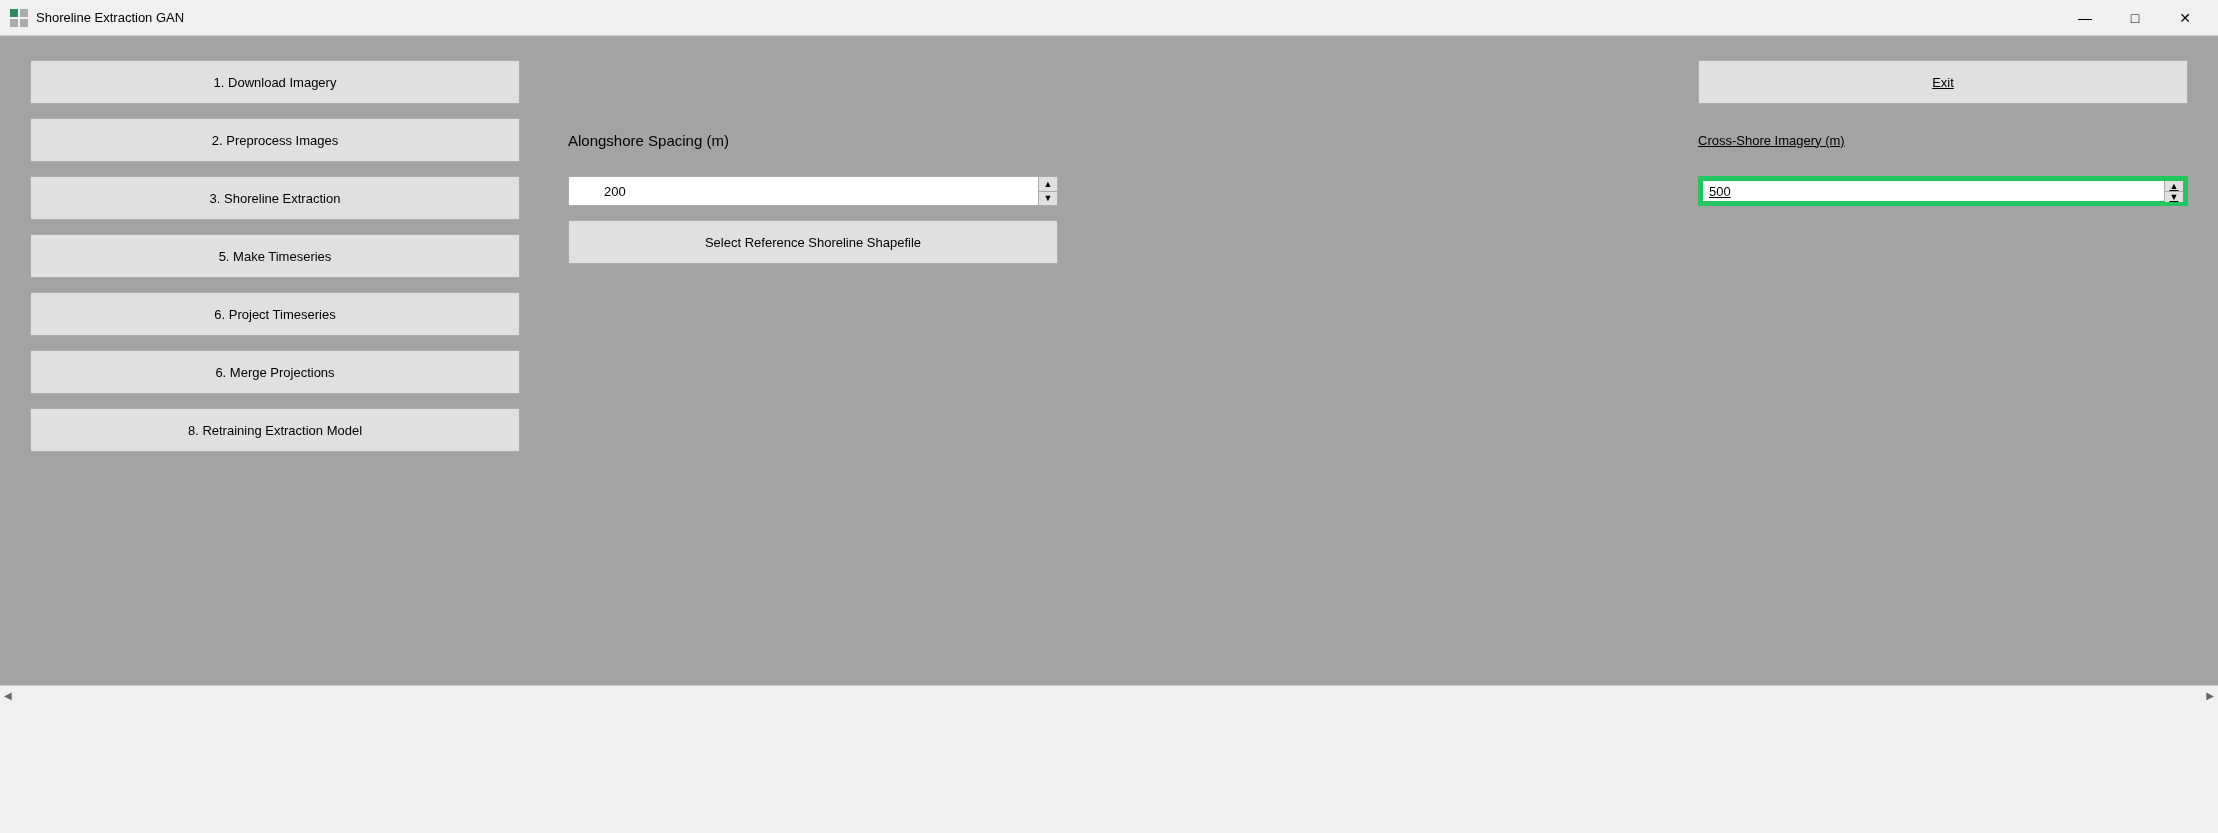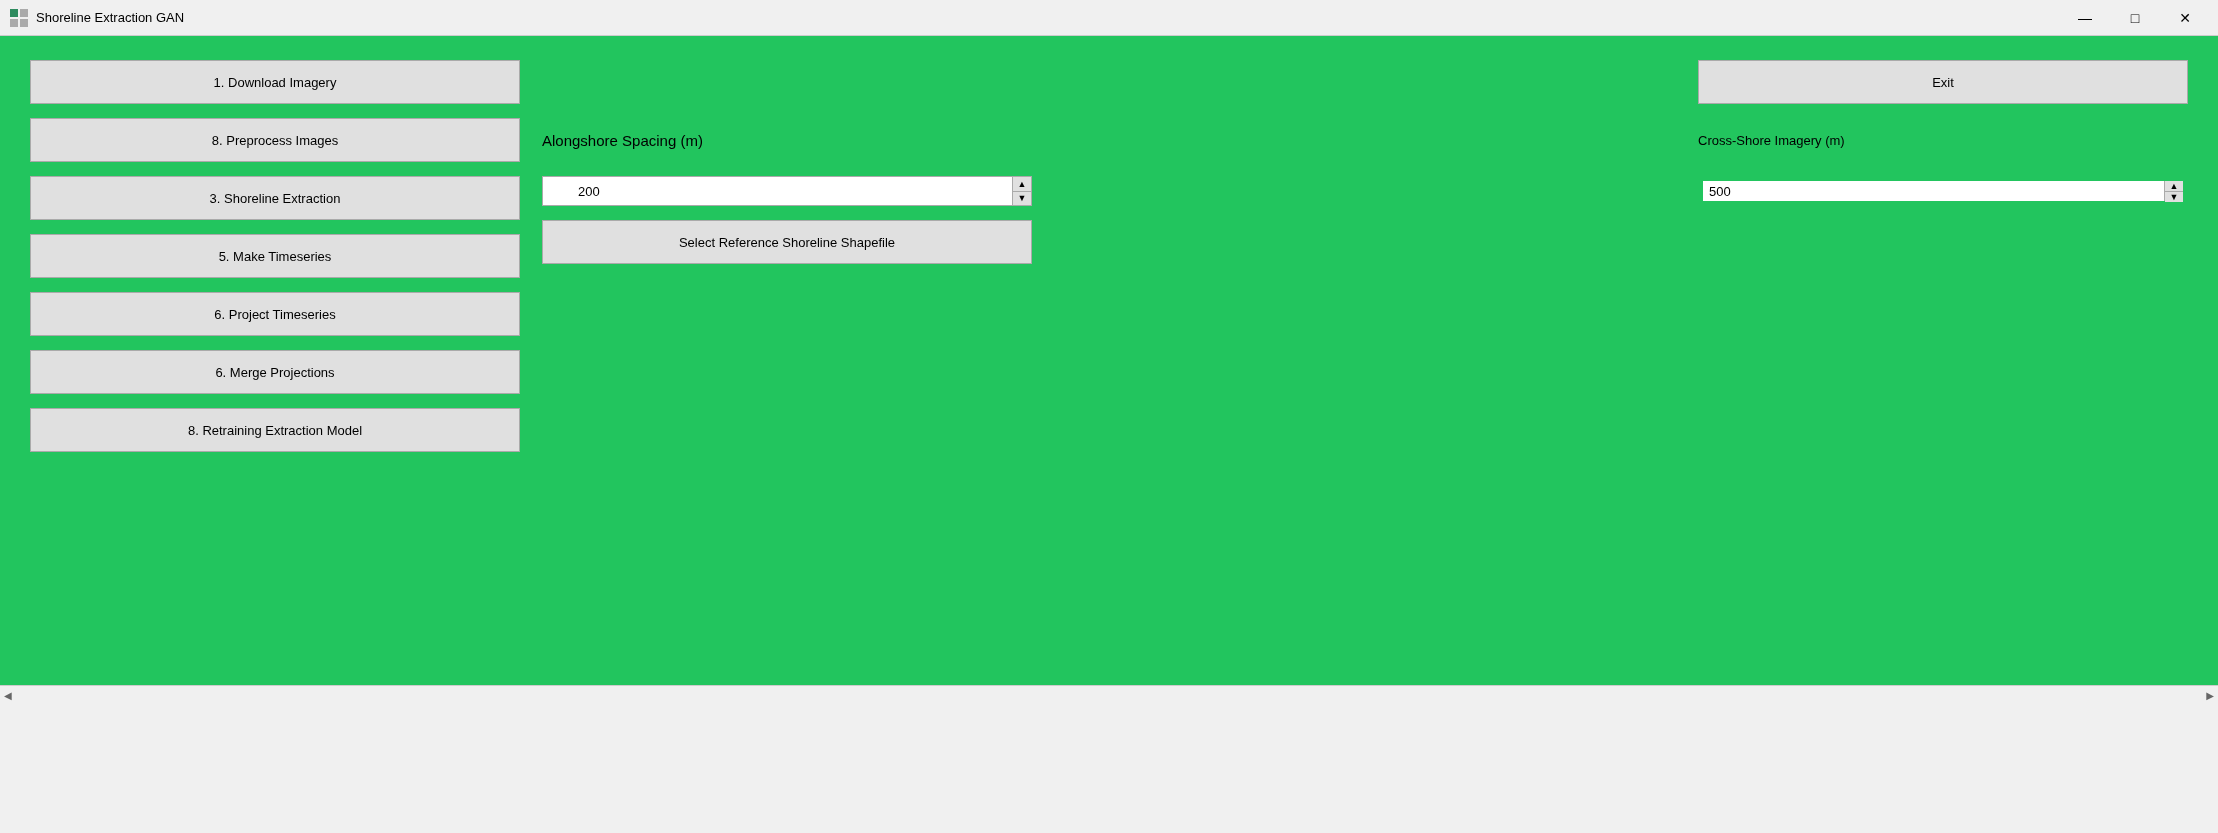--- a/index.html
+++ b/index.html
@@ -183,36 +183,36 @@
 
     .scroll-arrow {
       font-size: 10px;
       cursor: pointer;
       color: #666;
     }
 
     .window-wrapper {
       width: 2218px;
       height: 705px;
-      background: #22c55e;
+      background: #a3a3a3;
       position: relative;
       overflow: hidden;
     }
 
     .inner-layout {
       padding: 24px 30px 0 30px;
       display: flex;
       flex-direction: column;
       gap: 0;
     }
 
     
     .two-col {
       display: flex;
-      gap: 22px;
+      gap: 48px;
     }
 
     .steps-col {
       display: flex;
       flex-direction: column;
       gap: 14px;
       min-width: 490px;
     }
 
     .controls-col {
@@ -227,20 +227,21 @@
       gap: 14px;
       flex: 1;
     }
 
     .ctrl-right {
       display: flex;
       flex-direction: column;
       gap: 14px;
       flex: 1;
       align-items: flex-end;
+      text-decoration: underline;
     }
 
     .spacer-44 {
       height: 44px;
     }
 
     .spinbox-right-container {
       display: flex;
       align-items: center;
       border: 5px solid #22c55e;
@@ -269,21 +270,21 @@
       <button class="title-btn">□</button>
       <button class="title-btn close">✕</button>
     </div>
   </div>
 
   <div class="inner-layout">
     <div class="two-col">
 
       <div class="steps-col">
         <button class="step-button">1. Download Imagery</button>
-        <button class="step-button">8. Preprocess Images</button>
+        <button class="step-button">2. Preprocess Images</button>
         <button class="step-button">3. Shoreline Extraction</button>
         <button class="step-button">5. Make Timeseries</button>
         <button class="step-button">6. Project Timeseries</button>
         <button class="step-button">6. Merge Projections</button>
         <button class="step-button">8. Retraining Extraction Model</button>
       </div>
 
       <div class="controls-col">
 
         <div class="ctrl-mid">

